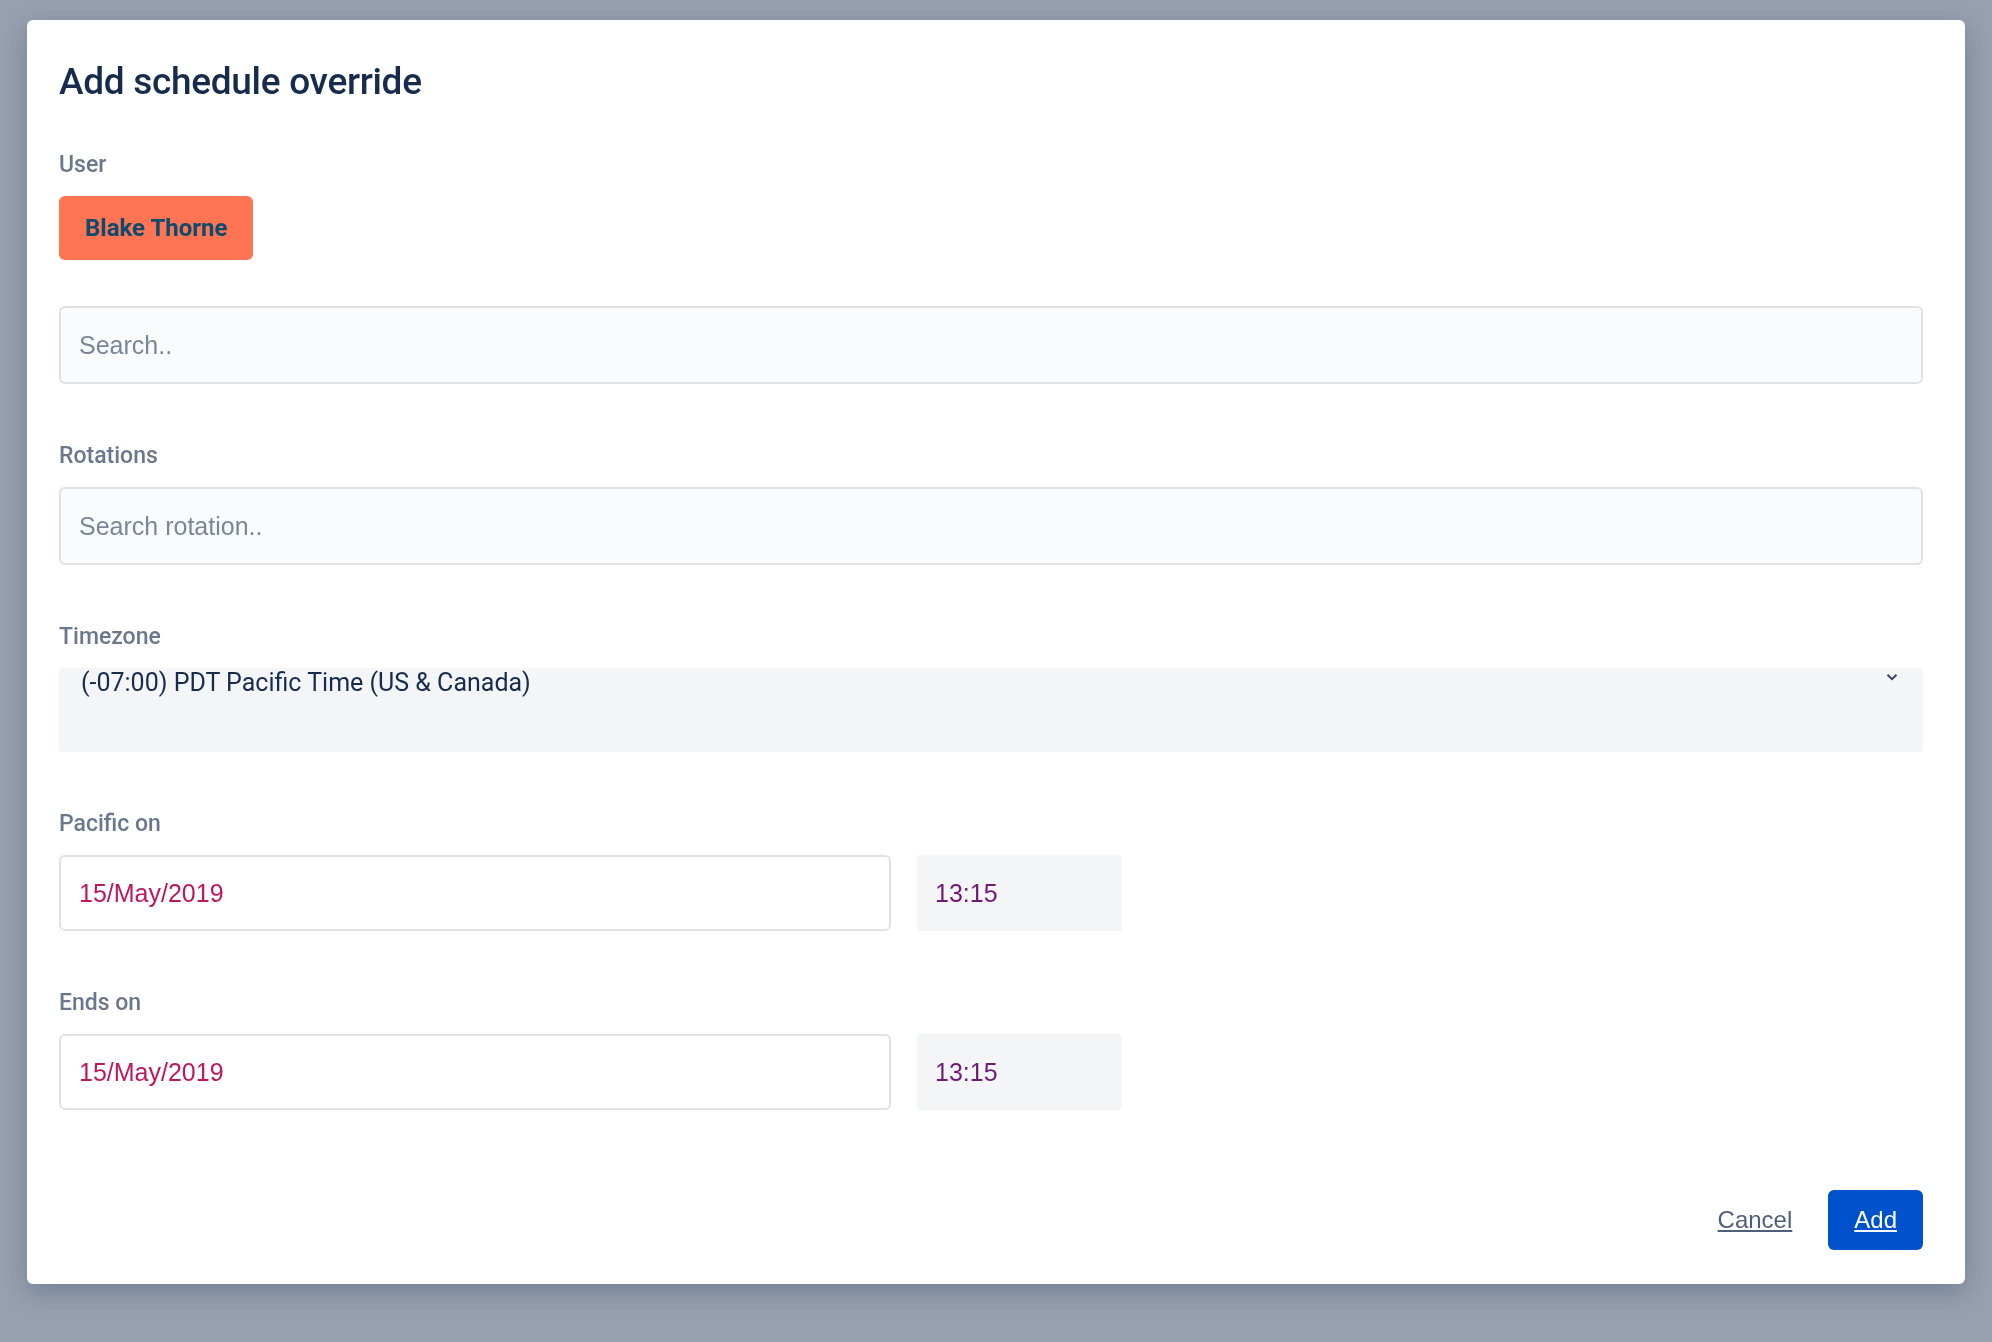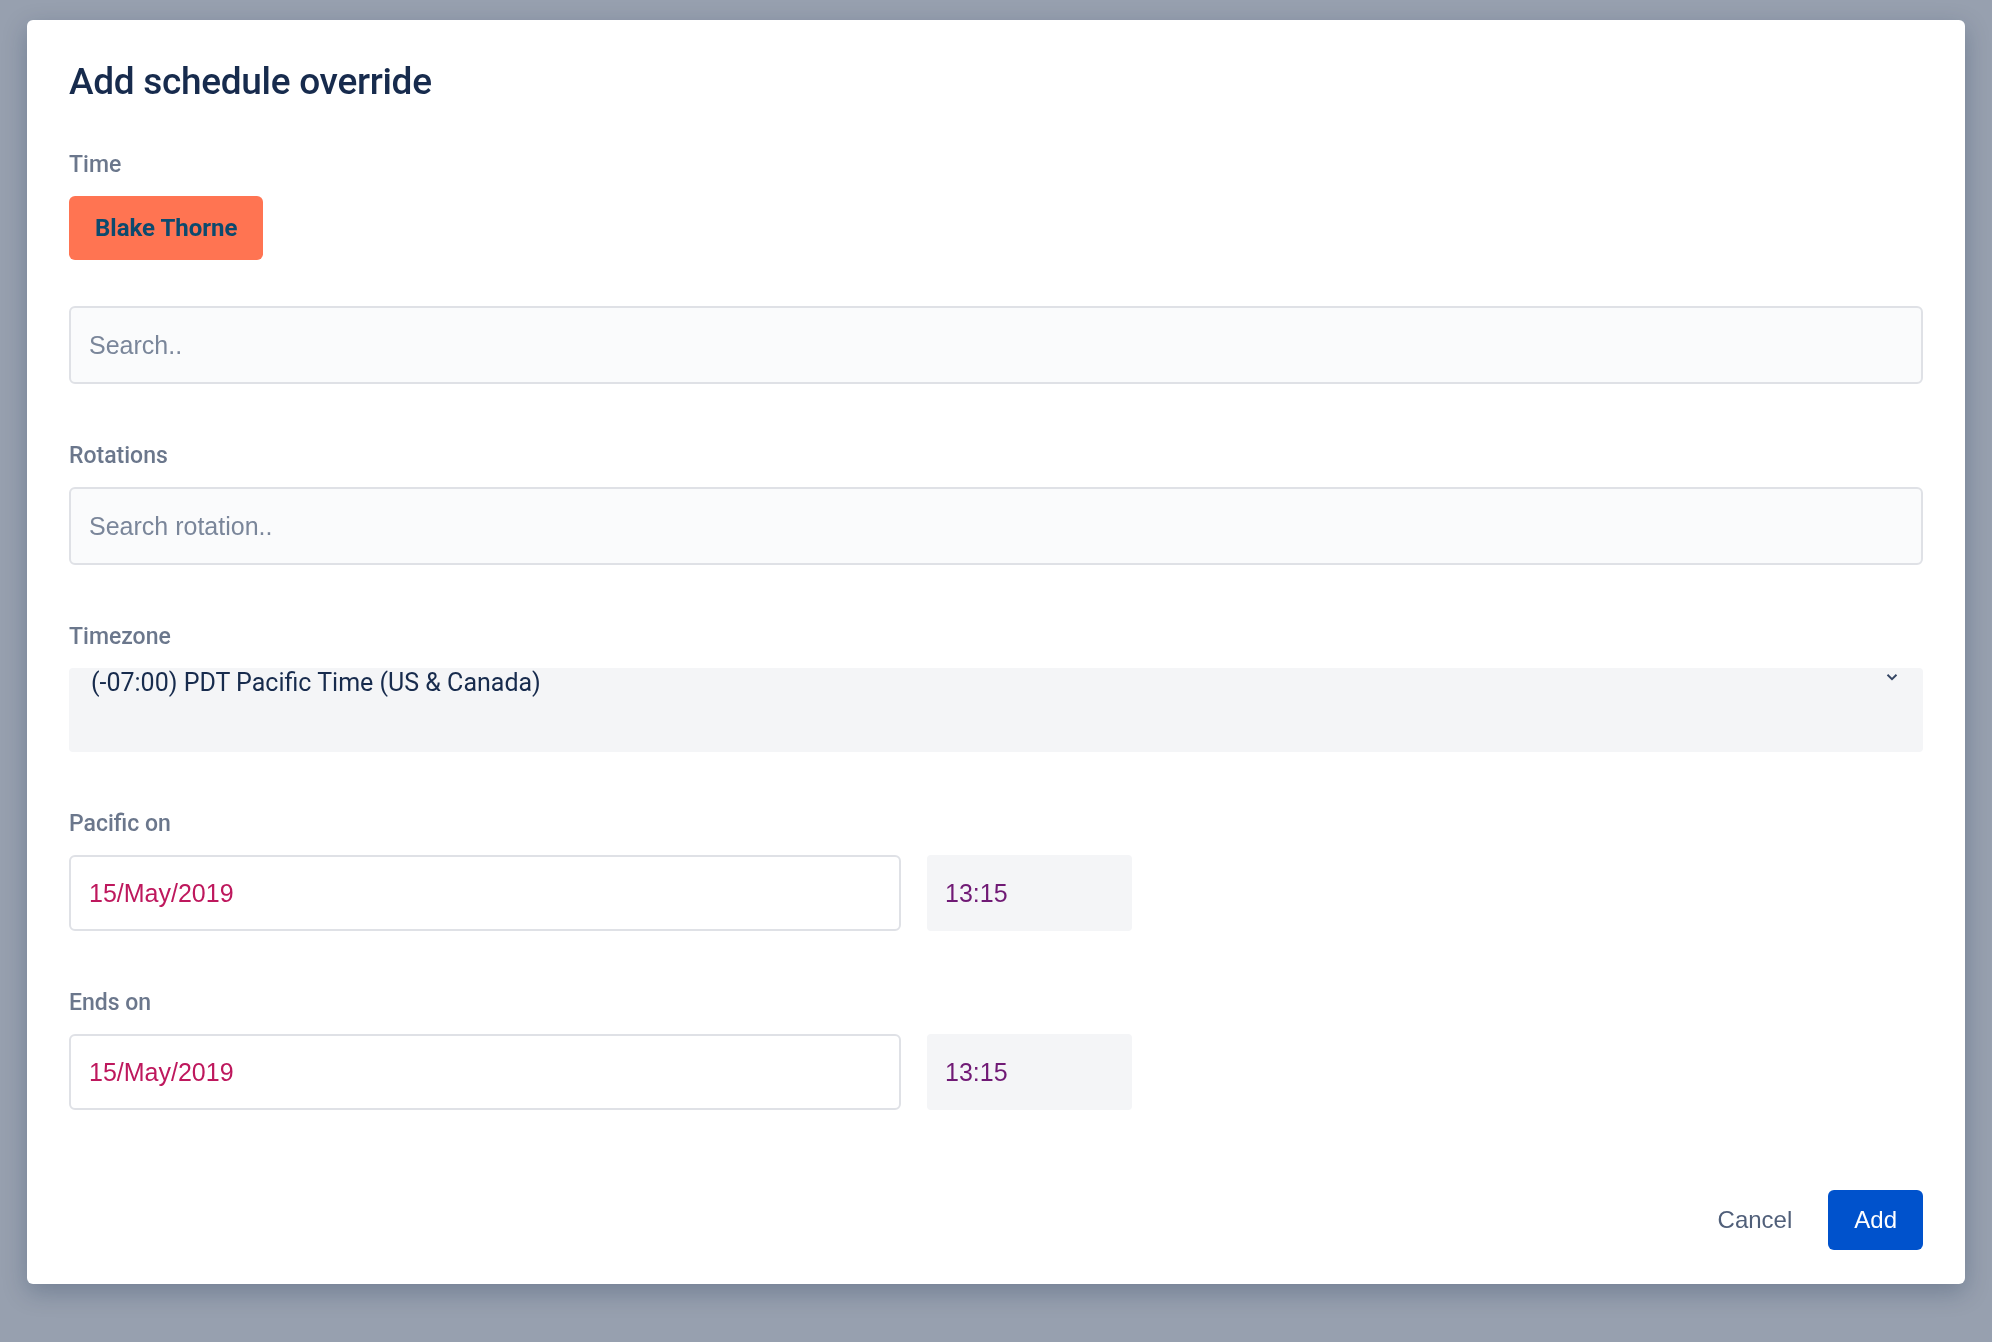--- a/index.html
+++ b/index.html
@@ -20,21 +20,21 @@
       display: flex;
       align-items: flex-start;
       justify-content: center;
       padding-top: 20px;
     }
     .modal {
       background: #ffffff;
       width: 1938px;
       border-radius: 6px;
       box-shadow: 0 8px 24px rgba(9,30,66,0.25);
-      padding: 40px 42px 34px 42px;
+      padding: 40px 42px 34px 32px;
       display: flex;
       flex-direction: column;
     }
     .modal-title {
       font-size: 37px;
       font-weight: 500;
       color: #172b4d;
       margin-bottom: 48px;
       letter-spacing: -0.3px;
     }
@@ -119,38 +119,39 @@
       gap: 10px;
       margin-top: 22px;
     }
     .btn {
       font-size: 24px;
       font-weight: 500;
       padding: 16px 26px;
       border-radius: 6px;
       border: none;
       cursor: pointer;
+      text-decoration: underline;
     }
     .btn-cancel {
       background: transparent;
       color: #505f79;
     }
     .btn-primary {
       background: #0052cc;
       color: #ffffff;
     }
   </style>
 </head>
 <body>
 
 <div class="modal-overlay">
   <div class="modal">
     <h2 class="modal-title">Add schedule override</h2>
 
-    <label class="field-label">Time</label>
+    <label class="field-label">User</label>
     <div>
       <span class="user-chip">Blake Thorne</span>
     </div>
     <input type="text" class="search-input" placeholder="Search.." style="">
 
     <label class="field-label">Rotations</label>
     <input type="text" class="search-input" placeholder="Search rotation.." style="">
 
     <label class="field-label">Timezone</label>
     <div class="timezone-select">

